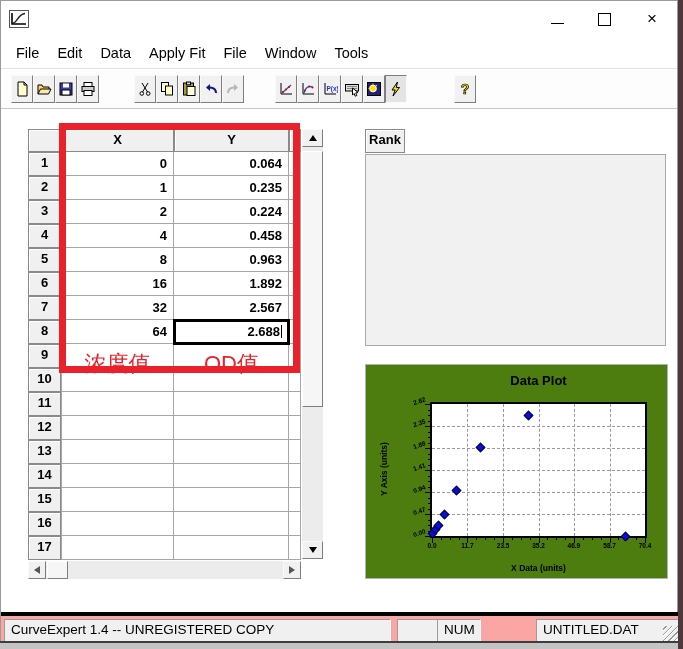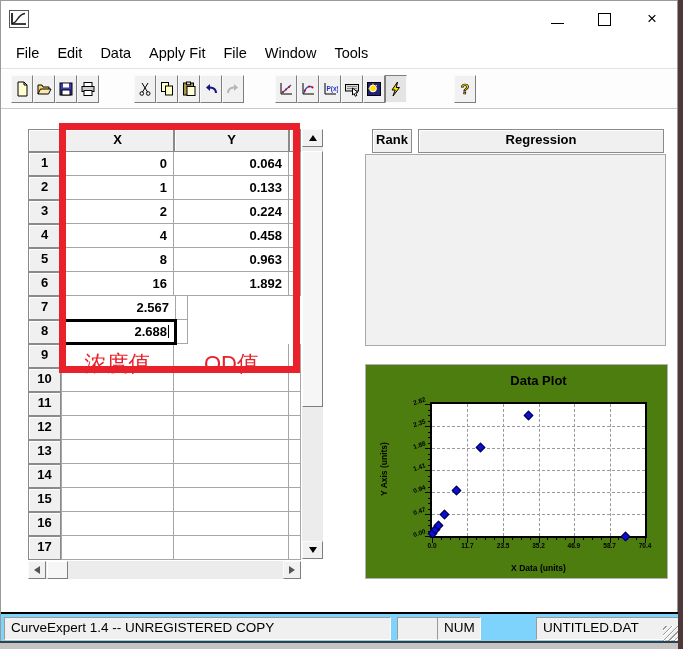--- a/index.html
+++ b/index.html
@@ -68,42 +68,42 @@
   .h-right{left:255px;top:0;width:18px;height:18px;}
   .h-thumb{position:absolute;left:19px;top:0;width:21px;height:18px;background:#f6f6f6;border:1px solid;border-color:#fff #7e7e7e #7e7e7e #fff;box-sizing:border-box;}
   .tri{width:0;height:0;}
   .tri.up{border-left:4px solid transparent;border-right:4px solid transparent;border-bottom:6px solid #000;}
   .tri.dn{border-left:4px solid transparent;border-right:4px solid transparent;border-top:6px solid #000;}
   .tri.lf{border-top:4px solid transparent;border-bottom:4px solid transparent;border-right:6px solid #555;}
   .tri.rt{border-top:4px solid transparent;border-bottom:4px solid transparent;border-left:6px solid #555;}
 
   
   .res-hdr{position:absolute;top:20px;height:24px;box-sizing:border-box;}
-  .rank-hdr{left:364px;width:40px;margin-left:7px;}
+  .rank-hdr{left:364px;width:40px;}
   .regr-hdr{left:417px;width:246px;}
   .res-list{position:absolute;left:364px;top:45px;width:301px;height:192px;background:#f1f1f1;border:1px solid #a9a9a9;box-sizing:border-box;}
 
   
   .plot-panel{position:absolute;left:364px;top:255px;width:303px;height:215px;background:#4d7c0f;border:1px solid #b2b2b2;box-sizing:border-box;}
   .plot-title{position:absolute;left:64px;top:8px;width:217px;text-align:center;font-size:13px;font-weight:bold;}
   .axes{position:absolute;left:64px;top:37px;width:217px;height:136px;background:#fff;border:2px solid #000;box-sizing:border-box;}
   .xlab{position:absolute;left:64px;top:198px;width:217px;text-align:center;font-size:8.5px;font-weight:bold;}
   .ylab{position:absolute;left:-116px;top:60px;width:136px;text-align:center;font-size:8.5px;font-weight:bold;transform:rotate(-90deg);}
   .gridH{position:absolute;left:0;width:100%;border-top:1px dashed #9a9a9a;height:0;}
   .gridV{position:absolute;top:0;height:100%;border-left:1px dashed #9a9a9a;width:0;}
   .tickY{position:absolute;left:-7px;width:5px;height:0;border-top:1px solid #000;}
   .tickX{position:absolute;bottom:-7px;height:5px;width:0;border-left:1px solid #000;}
   .mtickY{position:absolute;left:-4px;width:3px;height:0;border-top:1px solid #000;}
   .mtickX{position:absolute;bottom:-4px;height:3px;width:0;border-left:1px solid #000;}
   .lblY{position:absolute;width:30px;text-align:right;font-size:6.5px;font-weight:bold;transform:rotate(-18deg);}
   .lblX{position:absolute;width:30px;text-align:center;font-size:6.5px;font-weight:bold;top:138px;}
   .pt{position:absolute;width:7px;height:7px;background:#0d0dd6;border:1px solid #000040;transform:rotate(45deg);box-sizing:border-box;}
 
   
-  .statusbar{position:absolute;left:0;top:611px;width:678px;height:30px;background:#7dd3fc;border-top:2px solid #000000;box-sizing:border-box;}
+  .statusbar{position:absolute;left:0;top:611px;width:678px;height:30px;background:#fca5a5;border-top:4px solid #000000;box-sizing:border-box;}
   .sb-sec{position:absolute;top:3px;height:23px;border:1px solid;border-color:#9b9b9b #fff #fff #9b9b9b;box-sizing:border-box;font-size:13.5px;line-height:20px;padding-left:6px;background:#f0f0f0;white-space:nowrap;overflow:hidden;}
   .sec-msg{left:3px;width:387px;}
   .sec-blank{left:396px;width:57px;}
   .sec-num{left:436px;width:44px;}
   .sec-file{left:535px;width:150px;}
   .grip{position:absolute;right:1px;bottom:1px;width:15px;height:15px;
         background:repeating-linear-gradient(135deg,transparent 0 2px,#9a9a9a 2px 3px,#fff 3px 4px);}
 </style>
 </head>
 <body>
@@ -294,21 +294,21 @@
           </div>
           <div class="row">
             <div class="hdr rownum">1</div>
             <div class="cell cx">0</div>
             <div class="cell cy">0.064</div>
             <div class="cell csliver"></div>
           </div>
           <div class="row">
             <div class="hdr rownum">2</div>
             <div class="cell cx">1</div>
-            <div class="cell cy">0.133</div>
+            <div class="cell cy">0.235</div>
             <div class="cell csliver"></div>
           </div>
           <div class="row">
             <div class="hdr rownum">3</div>
             <div class="cell cx">2</div>
             <div class="cell cy">0.224</div>
             <div class="cell csliver"></div>
           </div>
           <div class="row">
             <div class="hdr rownum">4</div>
@@ -323,25 +323,27 @@
             <div class="cell csliver"></div>
           </div>
           <div class="row">
             <div class="hdr rownum">6</div>
             <div class="cell cx">16</div>
             <div class="cell cy">1.892</div>
             <div class="cell csliver"></div>
           </div>
           <div class="row">
             <div class="hdr rownum">7</div>
+            <div class="cell cx">32</div>
             <div class="cell cy">2.567</div>
             <div class="cell csliver"></div>
           </div>
           <div class="row">
             <div class="hdr rownum">8</div>
+            <div class="cell cx">64</div>
             <div class="cell cy editing">2.688<span class="caret"></span></div>
             <div class="cell csliver"></div>
           </div>
           <div class="row">
             <div class="hdr rownum">9</div>
             <div class="cell cx"></div>
             <div class="cell cy"></div>
             <div class="cell csliver"></div>
           </div>
           <div class="row">
@@ -412,21 +414,20 @@
         <div class="sb-btn h-left">
             <span class="tri lf"></span>
           </div>
         <div class="h-thumb"></div>
         <div class="sb-btn h-right">
             <span class="tri rt"></span>
           </div>
       </div>
 
       <div class="hdr res-hdr rank-hdr">Rank</div>
-      <div class="hdr res-hdr regr-hdr">Regression</div>
       <div class="res-list"></div>
 
       <div class="plot-panel">
         <div class="plot-title">Data Plot</div>
         <div class="axes">
           <div class="ylab">Y Axis (units)</div>
         <div class="tickY" style="top: 132px;"></div>
             <div class="lblY" style="left: -36px; top: 128px;">0.00</div>
             <div class="gridH" style="top: 110px;"></div>
             <div class="tickY" style="top: 110px;"></div>

